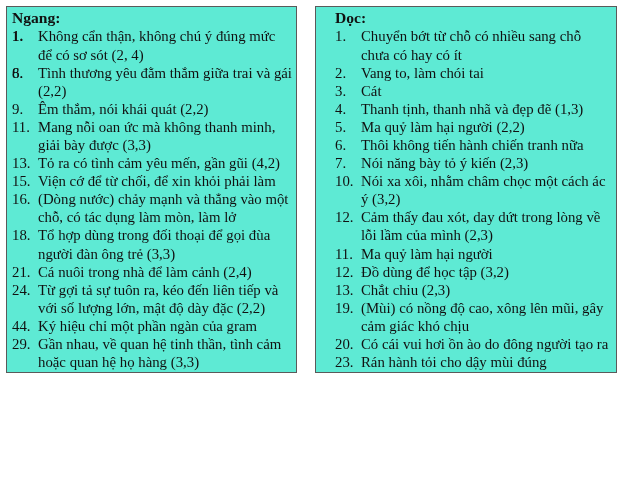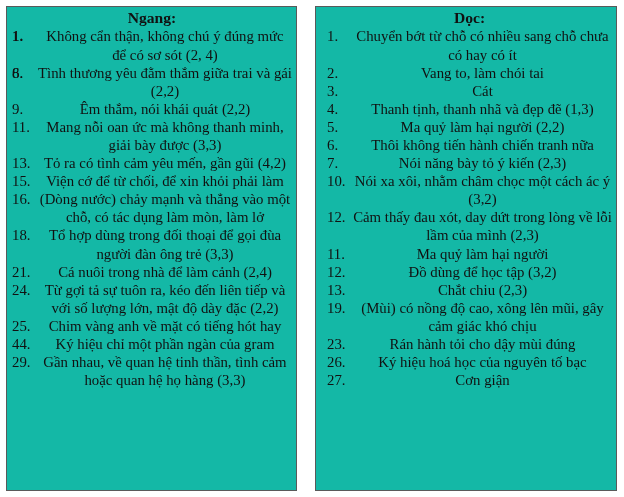--- a/index.html
+++ b/index.html
@@ -11,30 +11,29 @@
     width: 624px;
     height: 497px;
     position: relative;
     font-family: "Liberation Serif", serif;
     color: #111111;
     overflow: hidden;
   }
   .cell {
     position: absolute;
     top: 6px;
-    height: 485px;
+    height: 367px;
     border: 1px solid #5a5a5a;
     box-sizing: border-box;
-    background: #14b8a6;
+    background: #5eead4;
     padding: 2px 4px 0 5px;
     overflow: hidden;
-    text-align: center;
   }
   .cell-left  { left: 6px;   width: 291px; }
-  .cell-right { left: 315px; width: 302px; padding-left: 11px; }
+  .cell-right { left: 315px; width: 302px; padding-left: 19px; }
   .cell-title {
     font-weight: bold;
     font-size: 15.6px;
     line-height: 18.4px;
   }
   .clue {
     position: relative;
     padding-left: 26px;
     font-size: 14.8px;
     line-height: 18.1px;
@@ -58,21 +57,20 @@
         <div class="clue"><span class="num">6.</span></div>
         <div class="clue"><span class="num">8.</span><span>Tình thương yêu đằm thắm giữa trai và gái (2,2)</span></div>
         <div class="clue"><span class="num">9.</span><span>Êm thắm, nói khái quát (2,2)</span></div>
         <div class="clue"><span class="num">11.</span><span>Mang nỗi oan ức mà không thanh minh, giải bày được (3,3)</span></div>
         <div class="clue"><span class="num">13.</span><span>Tỏ ra có tình cảm yêu mến, gần gũi (4,2)</span></div>
         <div class="clue"><span class="num">15.</span><span>Viện cớ để từ chối, để xin khỏi phải làm</span></div>
         <div class="clue"><span class="num">16.</span><span>(Dòng nước) chảy mạnh và thẳng vào một chỗ, có tác dụng làm mòn, làm lở</span></div>
         <div class="clue"><span class="num">18.</span><span>Tổ hợp dùng trong đối thoại để gọi đùa người đàn ông trẻ (3,3)</span></div>
         <div class="clue"><span class="num">21.</span><span>Cá nuôi trong nhà để làm cảnh (2,4)</span></div>
         <div class="clue"><span class="num">24.</span><span>Từ gợi tả sự tuôn ra, kéo đến liên tiếp và với số lượng lớn, mật độ dày đặc (2,2)</span></div>
-        <div class="clue"><span class="num">25.</span><span>Chim vàng anh về mặt có tiếng hót hay</span></div>
         <div class="clue"><span class="num">44.</span><span>Ký hiệu chỉ một phần ngàn của gram</span></div>
         <div class="clue"><span class="num">29.</span><span>Gần nhau, về quan hệ tinh thần, tình cảm hoặc quan hệ họ hàng (3,3)</span></div>
       </div>
   </div>
 
   <div class="cell cell-right">
     <div class="cell-title">Dọc:</div>
     <div>
         <div class="clue"><span class="num">1.</span><span>Chuyển bớt từ chỗ có nhiều sang chỗ chưa có hay có ít</span></div>
         <div class="clue"><span class="num">2.</span><span>Vang to, làm chói tai</span></div>
@@ -80,19 +78,20 @@
         <div class="clue"><span class="num">4.</span><span>Thanh tịnh, thanh nhã và đẹp đẽ (1,3)</span></div>
         <div class="clue"><span class="num">5.</span><span>Ma quỷ làm hại người (2,2)</span></div>
         <div class="clue"><span class="num">6.</span><span>Thôi không tiến hành chiến tranh nữa</span></div>
         <div class="clue"><span class="num">7.</span><span>Nói năng bày tỏ ý kiến (2,3)</span></div>
         <div class="clue"><span class="num">10.</span><span>Nói xa xôi, nhằm châm chọc một cách ác ý (3,2)</span></div>
         <div class="clue"><span class="num">12.</span><span>Cảm thấy đau xót, day dứt trong lòng về lỗi lầm của mình (2,3)</span></div>
         <div class="clue"><span class="num">11.</span><span>Ma quỷ làm hại người</span></div>
         <div class="clue"><span class="num">12.</span><span>Đồ dùng để học tập (3,2)</span></div>
         <div class="clue"><span class="num">13.</span><span>Chắt chiu (2,3)</span></div>
         <div class="clue"><span class="num">19.</span><span>(Mùi) có nồng độ cao, xông lên mũi, gây cảm giác khó chịu</span></div>
+        <div class="clue"><span class="num">20.</span><span>Có cái vui hơi ồn ào do đông người tạo ra</span></div>
         <div class="clue"><span class="num">23.</span><span>Rán hành tỏi cho dậy mùi đúng</span></div>
         <div class="clue"><span class="num">26.</span><span>Ký hiệu hoá học của nguyên tố bạc</span></div>
         <div class="clue"><span class="num">27.</span><span>Cơn giận</span></div>
       </div>
   </div>
 
 </div>
 
 </body></html>

